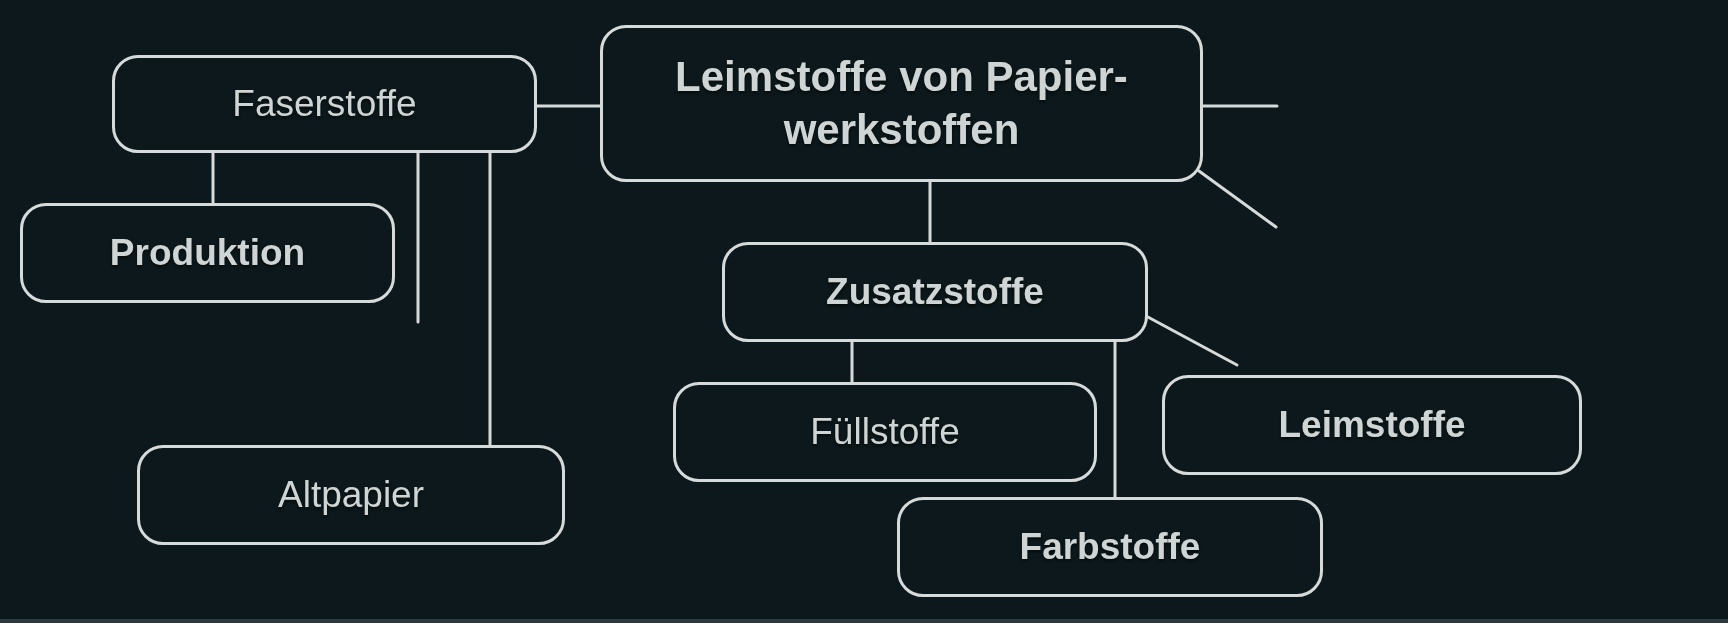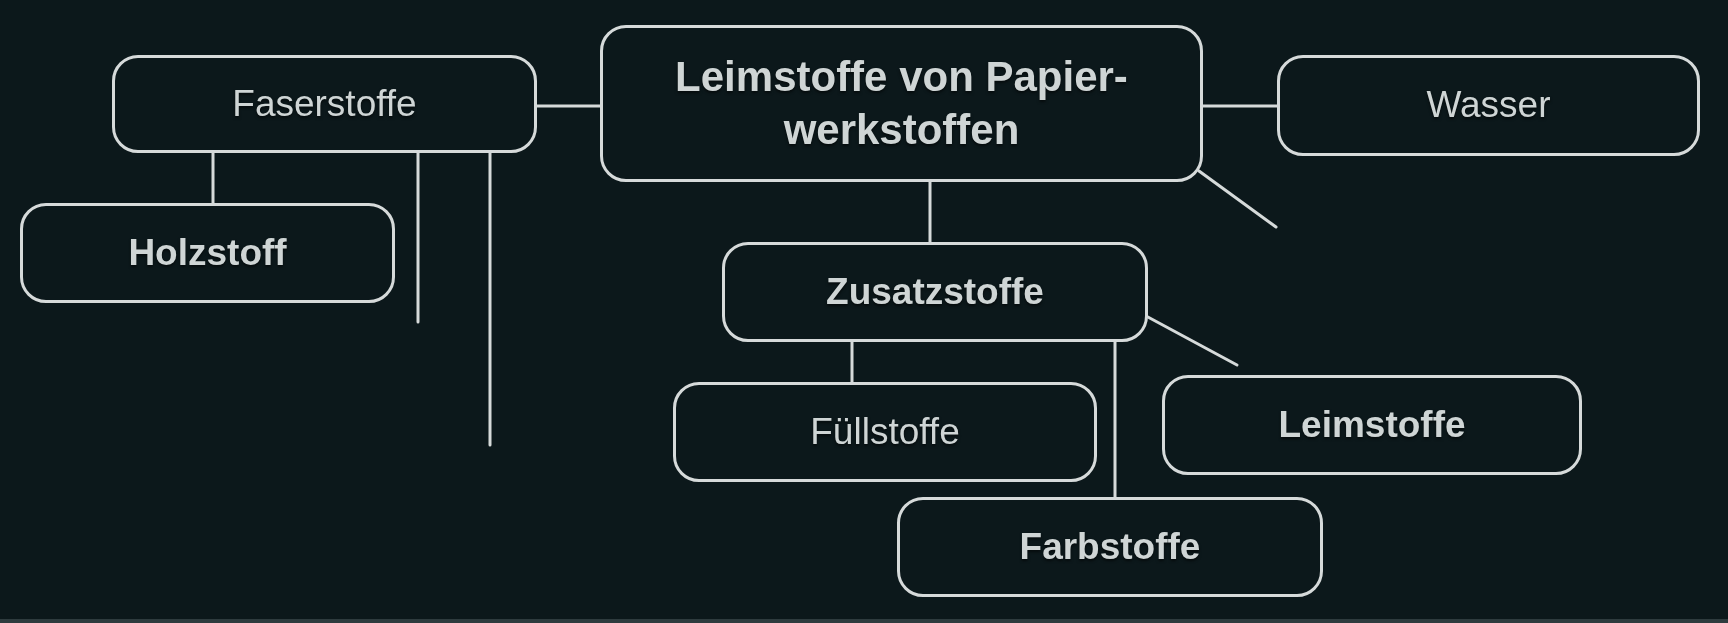--- a/index.html
+++ b/index.html
@@ -77,29 +77,29 @@
     <div class="label">
       <div>Leimstoffe von Papier-</div>
       <div>werkstoffen</div>
     </div>
   </div>
 
   <div class="node" style="left:112px; top:55px; width:425px; height:98px;text-align:right;">
     <span class="label">Faserstoffe</span>
   </div>
 
-  <div class="node" style="left:1277px; top:55px; width:423px; height:101px;">
-    <span class="label">Wasser</span>
-  </div>
 
   <div class="node bold" style="left:20px; top:203px; width:375px; height:100px;">
-    <span class="label">Holzstoff</span>
+    <span class="label">Produktion</span>
   </div>
 
 
+  <div class="node" style="left:137px; top:445px; width:428px; height:100px;">
+    <span class="label">Altpapier</span>
+  </div>
 
   <div class="node bold" style="left:722px; top:242px; width:426px; height:100px;">
     <span class="label">Zusatzstoffe</span>
   </div>
 
 
   <div class="node" style="left:673px; top:382px; width:424px; height:100px;">
     <span class="label">Füllstoffe</span>
   </div>
 

